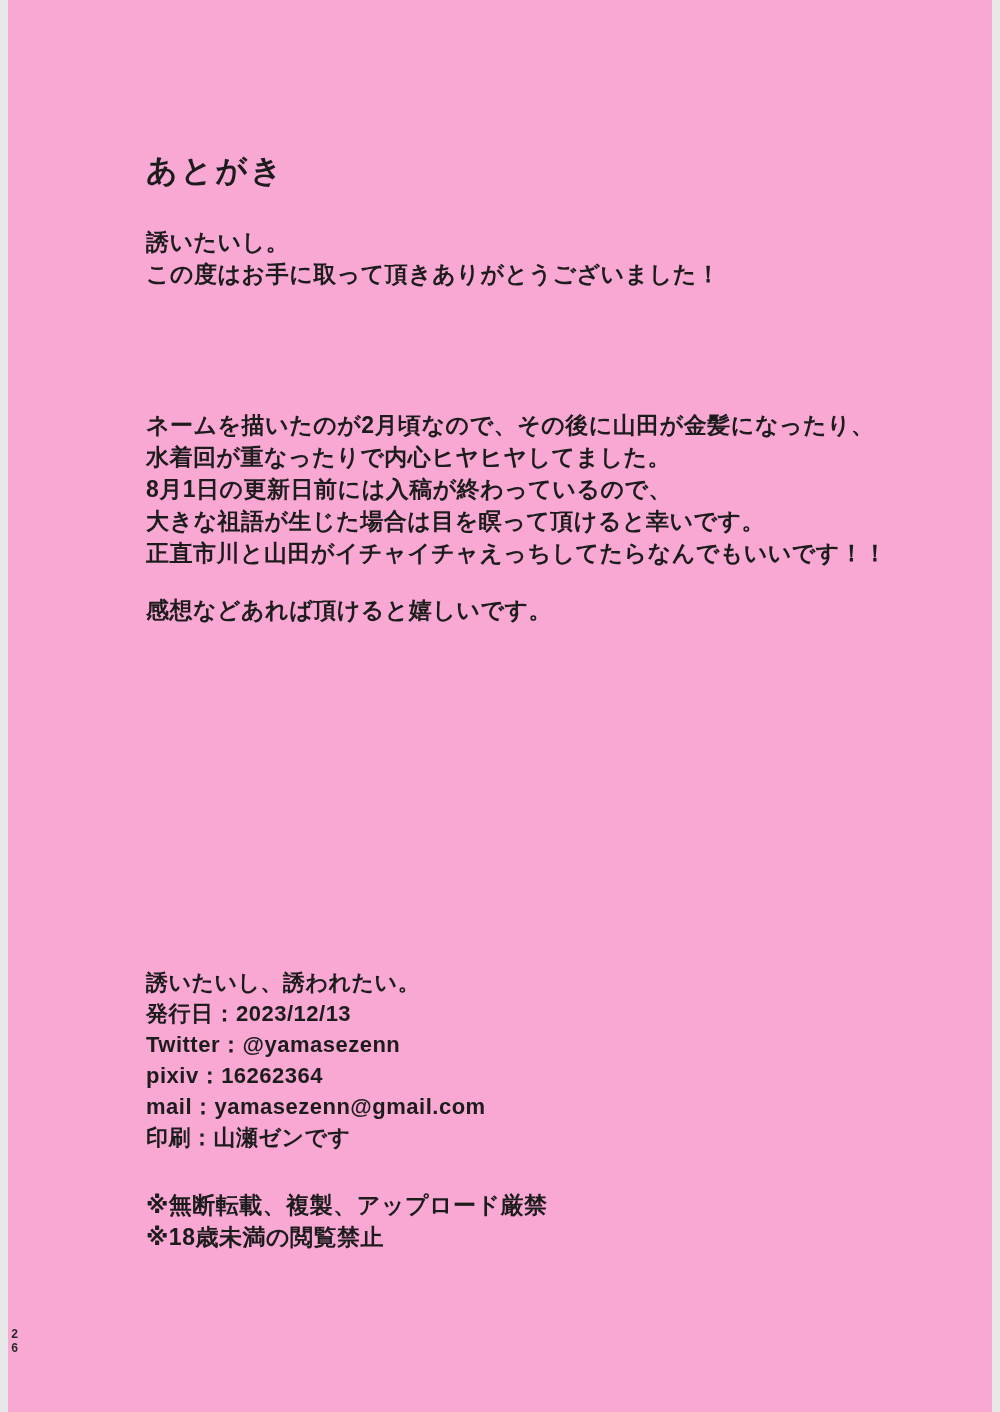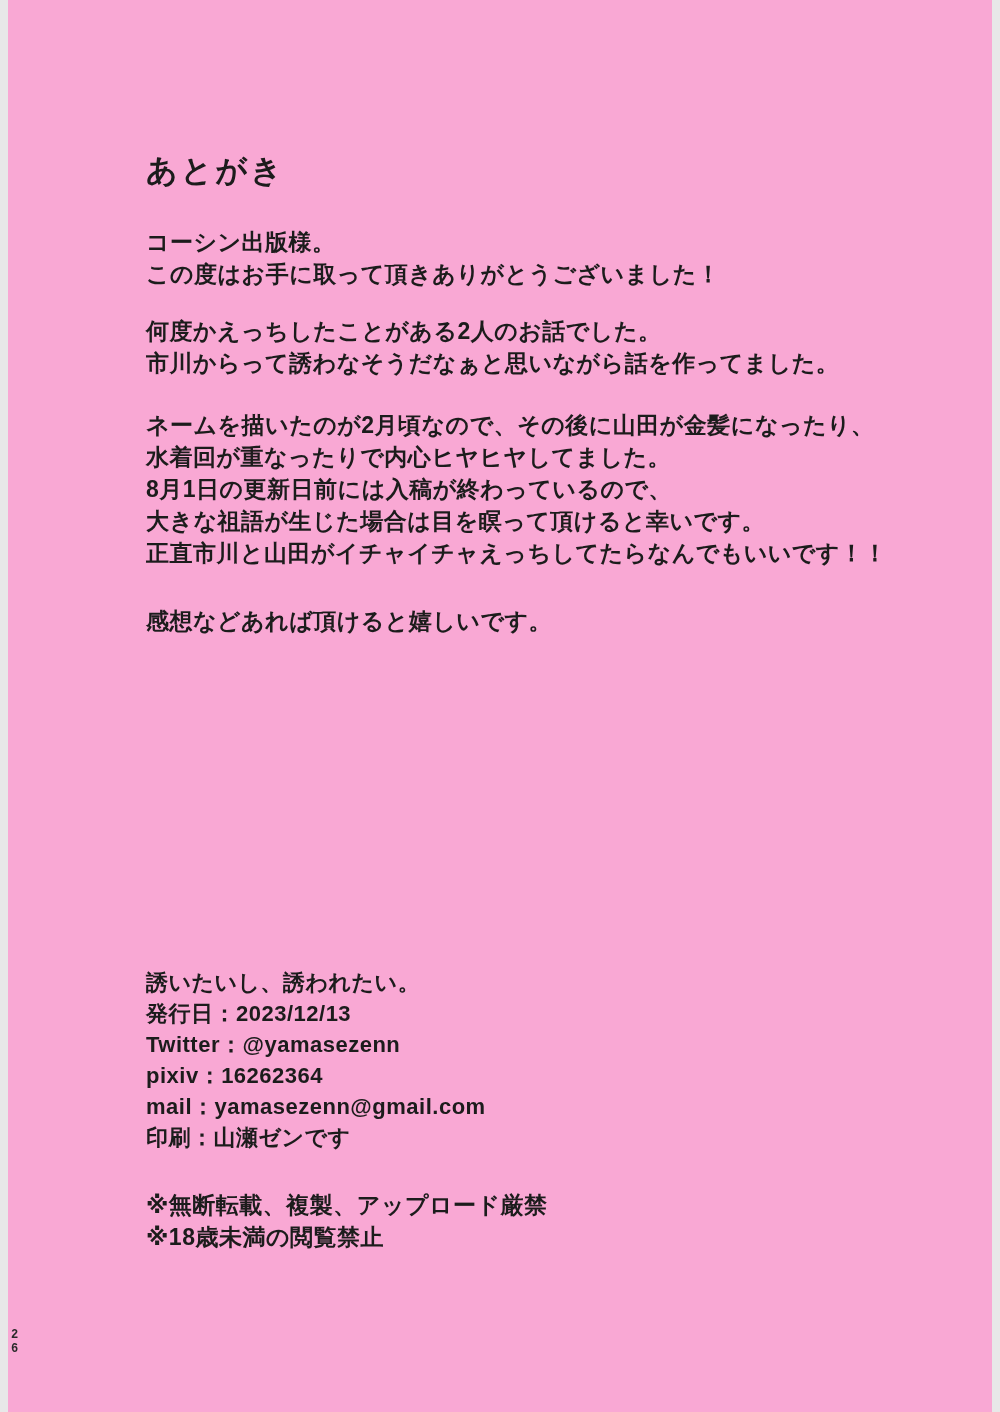--- a/index.html
+++ b/index.html
@@ -32,21 +32,21 @@
     left: 138px;
     font-size: 23px;
     font-weight: 600;
     line-height: 32px;
     letter-spacing: 0.5px;
     white-space: nowrap;
   }
   .para-1 { top: 226px; }
   .para-2 { top: 315px; }
   .para-3 { top: 409px; }
-  .para-4 { top: 594px; margin-top: 11px; }
+  .para-4 { top: 594px; }
   .colophon {
     position: absolute;
     left: 138px;
     top: 952px;
     font-size: 22px;
     font-weight: 700;
     line-height: 31px;
     letter-spacing: 0.5px;
     white-space: nowrap;
     margin-top: 15px;
@@ -76,28 +76,24 @@
   }
 </style>
 </head>
 <body>
 
 <div class="page">
 
   <h1 class="afterword-title">あとがき</h1>
 
   <div class="para para-1">
-    <div>コーシン出版様。</div>
+    <div>誘いたいし。</div>
     <div>この度はお手に取って頂きありがとうございました！</div>
   </div>
 
-  <div class="para para-2">
-    <div>何度かえっちしたことがある2人のお話でした。</div>
-    <div>市川からって誘わなそうだなぁと思いながら話を作ってました。</div>
-  </div>
 
   <div class="para para-3">
     <div>ネームを描いたのが2月頃なので、その後に山田が金髪になったり、</div>
     <div>水着回が重なったりで内心ヒヤヒヤしてました。</div>
     <div>8月1日の更新日前には入稿が終わっているので、</div>
     <div>大きな祖語が生じた場合は目を瞑って頂けると幸いです。</div>
     <div>正直市川と山田がイチャイチャえっちしてたらなんでもいいです！！</div>
   </div>
 
   <div class="para para-4">

